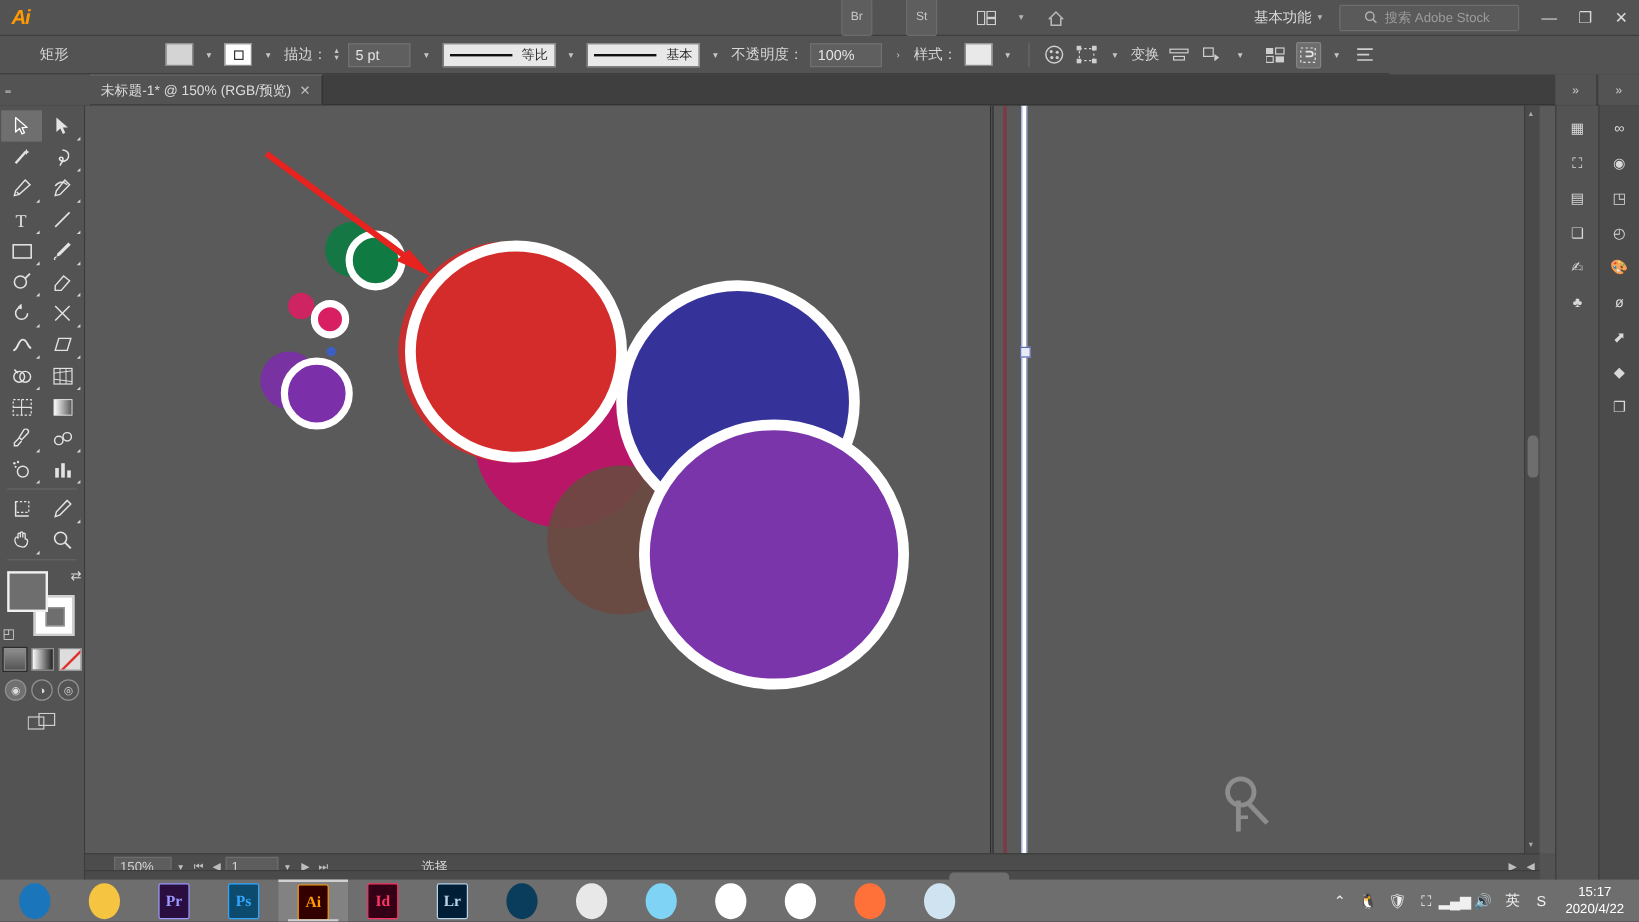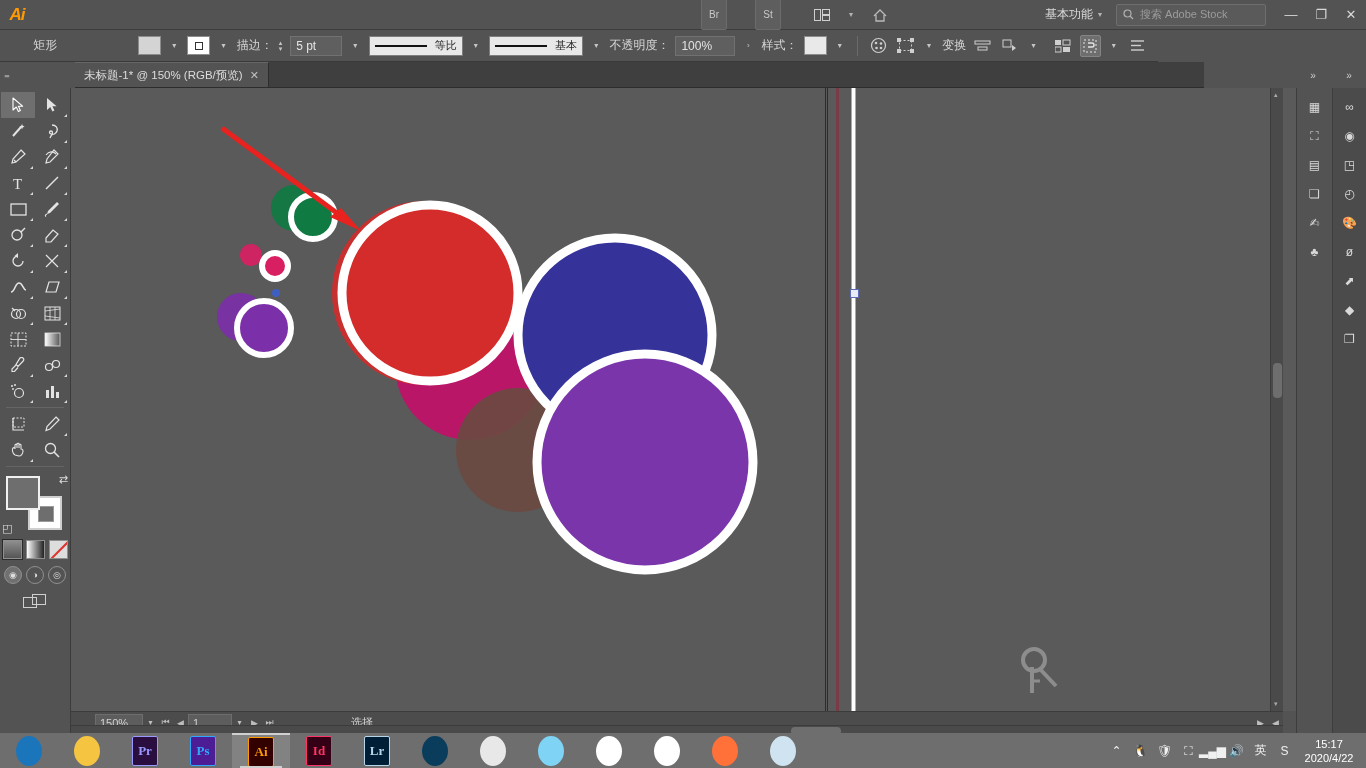--- a/index.html
+++ b/index.html
@@ -34,21 +34,21 @@
     font-size:10px; color:#c8c8c8; background:#5e5e5e; border:1px solid #6b6b6b; border-radius:2px;
   }
   .mb-icon.plain{ background:transparent; border:none; }
   .workspace{
     display:flex;align-items:center;gap:5px;padding:0 8px;height:22px;
     font-size:12px;color:#dcdcdc;
   }
   .caret{ font-size:8px; color:#b4b4b4; }
   .stock-search{
     display:flex;align-items:center;gap:6px;height:22px;width:150px;
-    border:1px solid #6e6e6e; border-radius:2px; padding:0 6px; margin:0 6px;
+    border:1px solid #6e6e6e; border-radius:2px; padding:0 20px; margin:0 6px;
     background:#5a5a5a; color:#9c9c9c; font-size:11px;
   }
   .win-btns{ display:flex; align-items:center; margin-left:4px; }
   .win-btn{
     width:30px;height:30px;display:flex;align-items:center;justify-content:center;
     font-size:13px;color:#d8d8d8;
   }
 
   
   .optbar{
@@ -83,21 +83,21 @@
     color:#cfcfcf;
   }
   .opt-icon.active{ background:#6e6e6e;border:1px solid #848484;border-radius:2px; }
   .pct-field{
     height:20px;width:62px;background:#5f5f5f;border:1px solid #717171;
     display:flex;align-items:center;padding:0 5px;font-size:12px;color:#e4e4e4;
   }
 
   
   .tabbar{
-    position:absolute; left:0; top:62px; width:1204px; height:26px;
+    position:absolute; left:0; top:62px; width:1366px; height:26px;
     background:#3f3f3f; border-bottom:1px solid #2d2d2d; display:flex; align-items:flex-start;
   }
   .tabbar .spacer{ width:75px; height:26px; background:#535353; }
   .doctab{
     height:25px; background:#535353; display:flex;align-items:center; gap:7px;
     padding:0 9px; font-size:11.5px; color:#dcdcdc; border-right:1px solid #2d2d2d;
     border-top:1px solid #666;
   }
   .tab-close{ font-size:11px;color:#c0c0c0; }
 
@@ -783,21 +783,21 @@
         <div class="tb-app">
           <div class="appicon" style="background: rgb(27, 117, 187); border-radius: 50%;"></div>
         </div>
         <div class="tb-app">
           <div class="appicon" style="background: rgb(245, 197, 66); border-radius: 50%;"></div>
         </div>
         <div class="tb-app">
           <div class="appicon" style="background: rgb(42, 14, 63); color: rgb(153, 153, 255); border: 1px solid rgb(153, 153, 255);">Pr</div>
         </div>
         <div class="tb-app">
-          <div class="appicon" style="background: #4c1d95; color: rgb(49, 168, 255); border: 1px solid rgb(49, 168, 255);">Ps</div>
+          <div class="appicon" style="background: #0c4a6e; color: rgb(49, 168, 255); border: 1px solid rgb(49, 168, 255);">Ps</div>
         </div>
         <div class="tb-app active">
           <div class="appicon" style="background: rgb(51, 0, 0); color: rgb(255, 154, 0); border: 1px solid rgb(255, 154, 0);">Ai</div>
         </div>
         <div class="tb-app">
           <div class="appicon" style="background: rgb(51, 0, 21); color: rgb(255, 51, 102); border: 1px solid rgb(255, 51, 102);">Id</div>
         </div>
         <div class="tb-app">
           <div class="appicon" style="background: rgb(0, 30, 54); color: rgb(184, 212, 232); border: 1px solid rgb(184, 212, 232);">Lr</div>
         </div>

